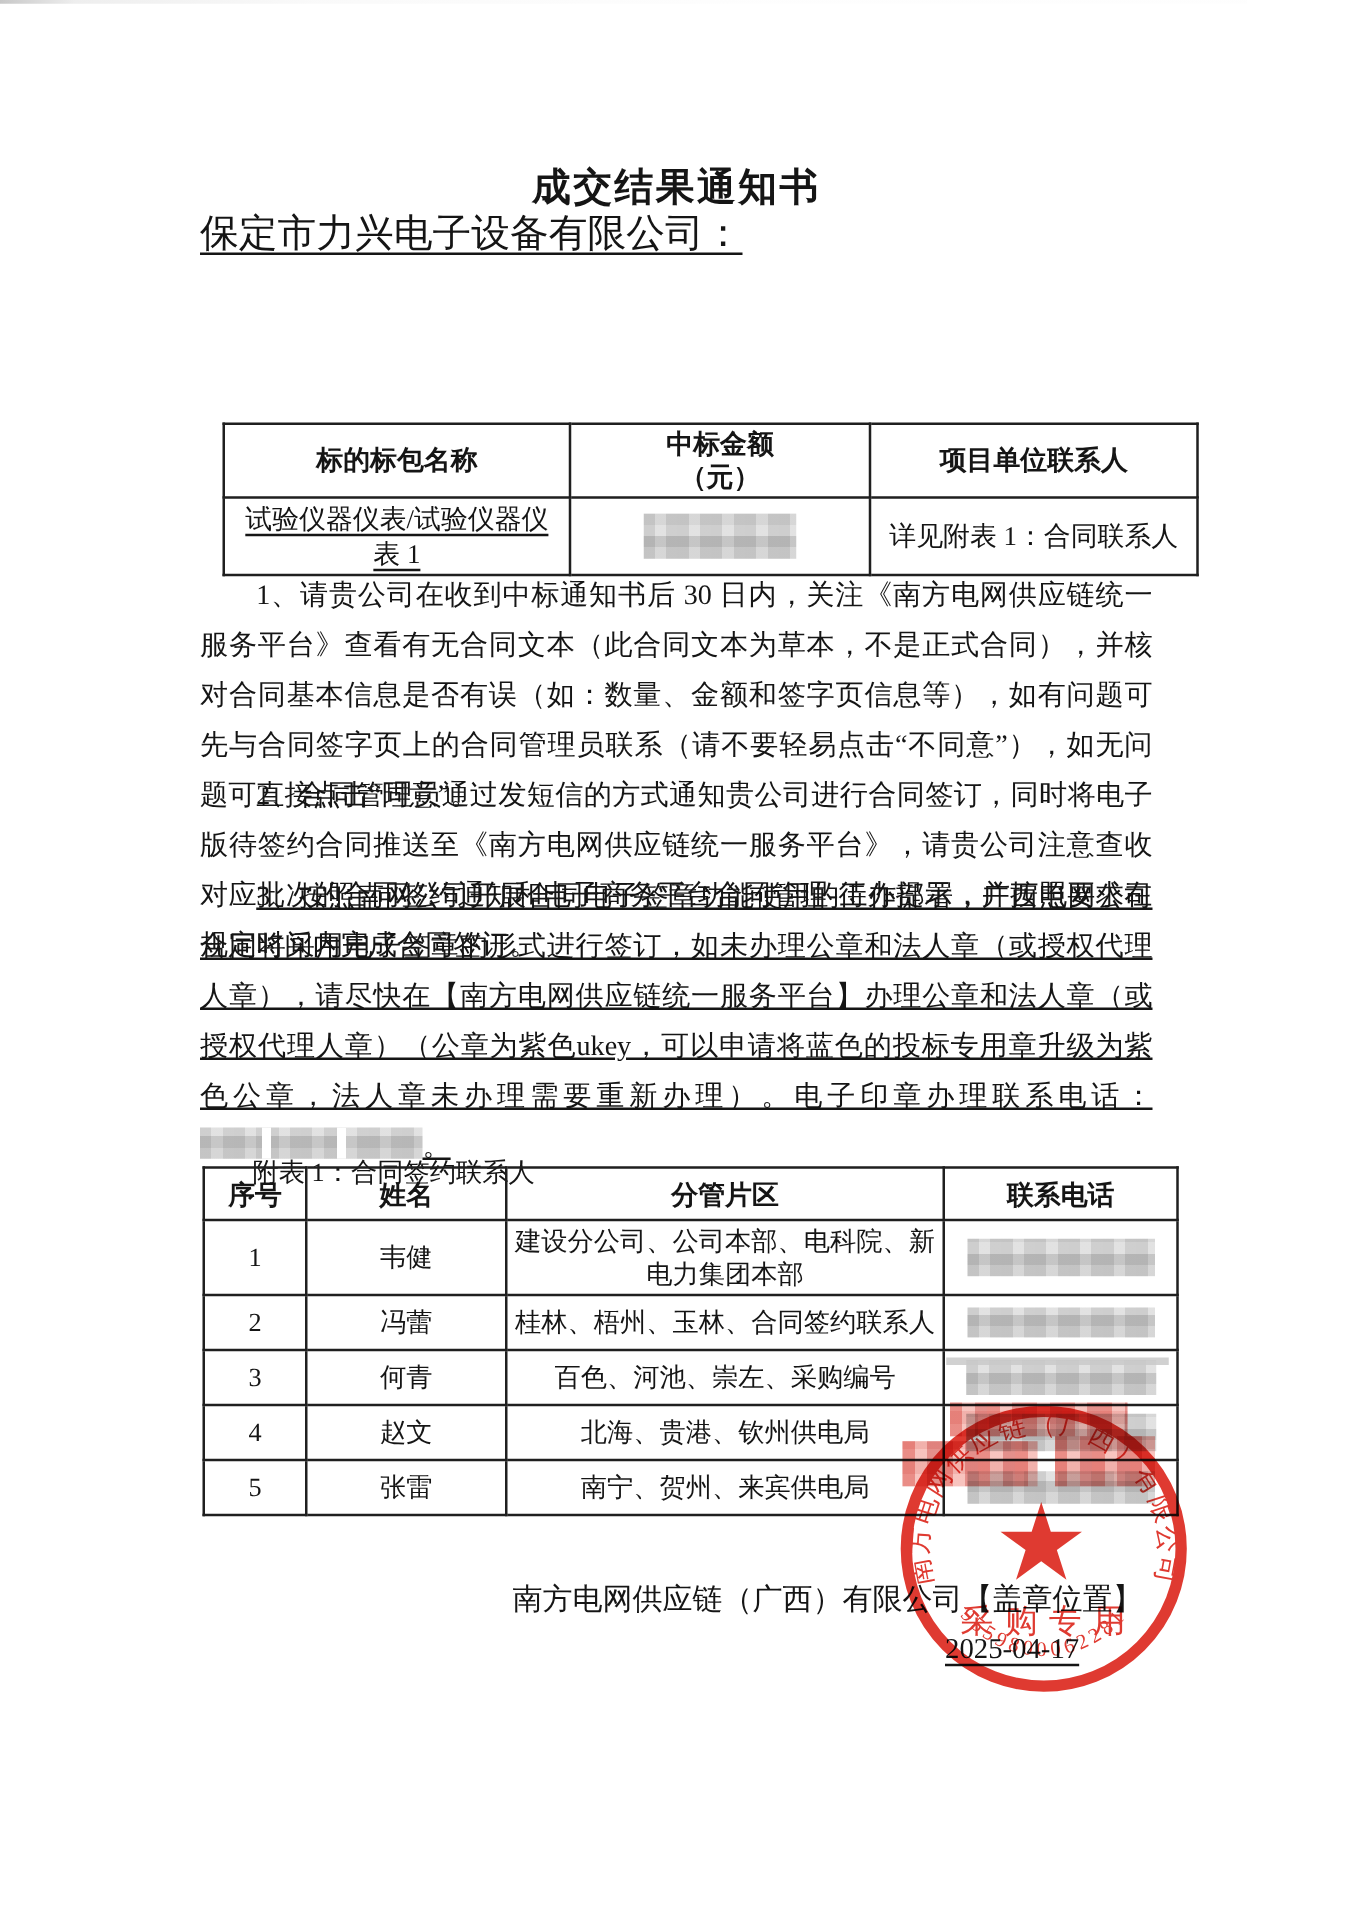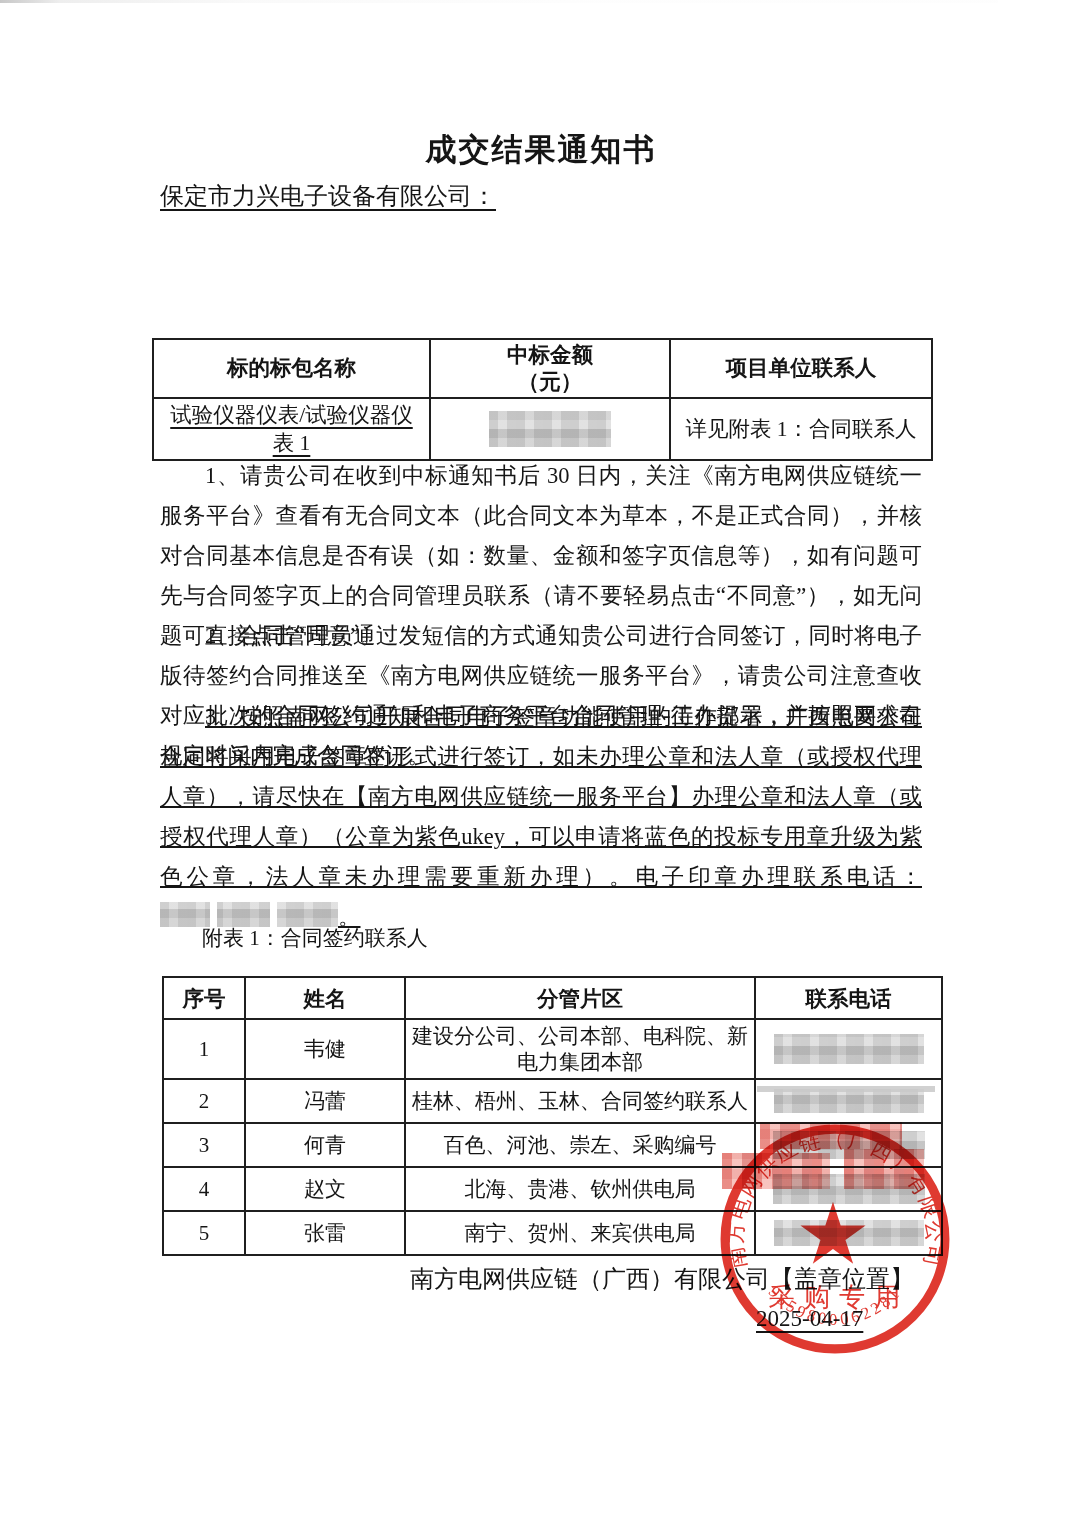--- a/index.html
+++ b/index.html
@@ -4,38 +4,38 @@
 <style>
   html,body{margin:0;padding:0;background:#ffffff;}
   .page{
     position:relative;width:998px;height:1535px;background:#ffffff;overflow:hidden;
     font-family:"Liberation Serif","DejaVu Serif",serif;color:#151515;
   }
   .scan-edge{position:absolute;top:0;left:0;width:100%;height:3px;
     background:linear-gradient(90deg,#9a9a9a,#e0e0e0 6%,#f5f5f5 25%,#fcfcfc 60%);opacity:.55;}
   .doc-title{position:absolute;left:160px;top:129px;width:762px;text-align:center;
     font-size:31px;font-weight:bold;letter-spacing:2px;}
-  .addressee{position:absolute;left:160px;top:180px;font-size:24px;
+  .addressee{position:absolute;left:160px;top:166px;font-size:31px;
     text-decoration:underline;text-underline-offset:5px;text-decoration-thickness:1.5px;}
   .flowtext{position:absolute;left:160px;width:762px;font-size:22.5px;line-height:40px;
     text-align:justify;text-indent:2em;margin:0;}
   .intro{top:209px;}
   .p1{top:456px;}
   .p2{top:616px;}
   .p3{top:697px;text-decoration:underline;}
   .u{text-decoration:underline;text-underline-offset:5px;text-decoration-thickness:1.5px;}
 
   table{border-collapse:collapse;table-layout:fixed;}
   td,th{border:2px solid #1f1f1f;text-align:center;vertical-align:middle;padding:0 6px;
     font-size:21.5px;overflow:hidden;}
   th{font-weight:bold;}
-  .t1{position:absolute;left:152px;top:338px;padding-left:44px;}
+  .t1{position:absolute;left:178px;top:338px;padding-left:44px;}
   .t1 th{height:57px;line-height:27px;}
   .t1 td{height:60px;line-height:28px;}
-  .t2{position:absolute;left:162px;top:976px;font-family:Liberation Serif, serif;}
+  .t2{position:absolute;left:162px;top:933px;font-family:Liberation Serif, serif;}
   .t2 th{height:40px;}
   .t2 .r1 td{height:58px;line-height:26px;font-size:21px;}
   .t2 td{height:42px;font-size:21px;}
   .appendix-title{position:absolute;left:160px;top:924px;font-size:21px;padding-left:42px;margin:0;}
 
   .sig-company{position:absolute;left:410px;top:1263px;font-size:24px;}
   .sig-date{position:absolute;left:756px;top:1306px;font-size:23px;
     text-decoration:underline;text-underline-offset:5px;text-decoration-thickness:1.5px;}
 
   

